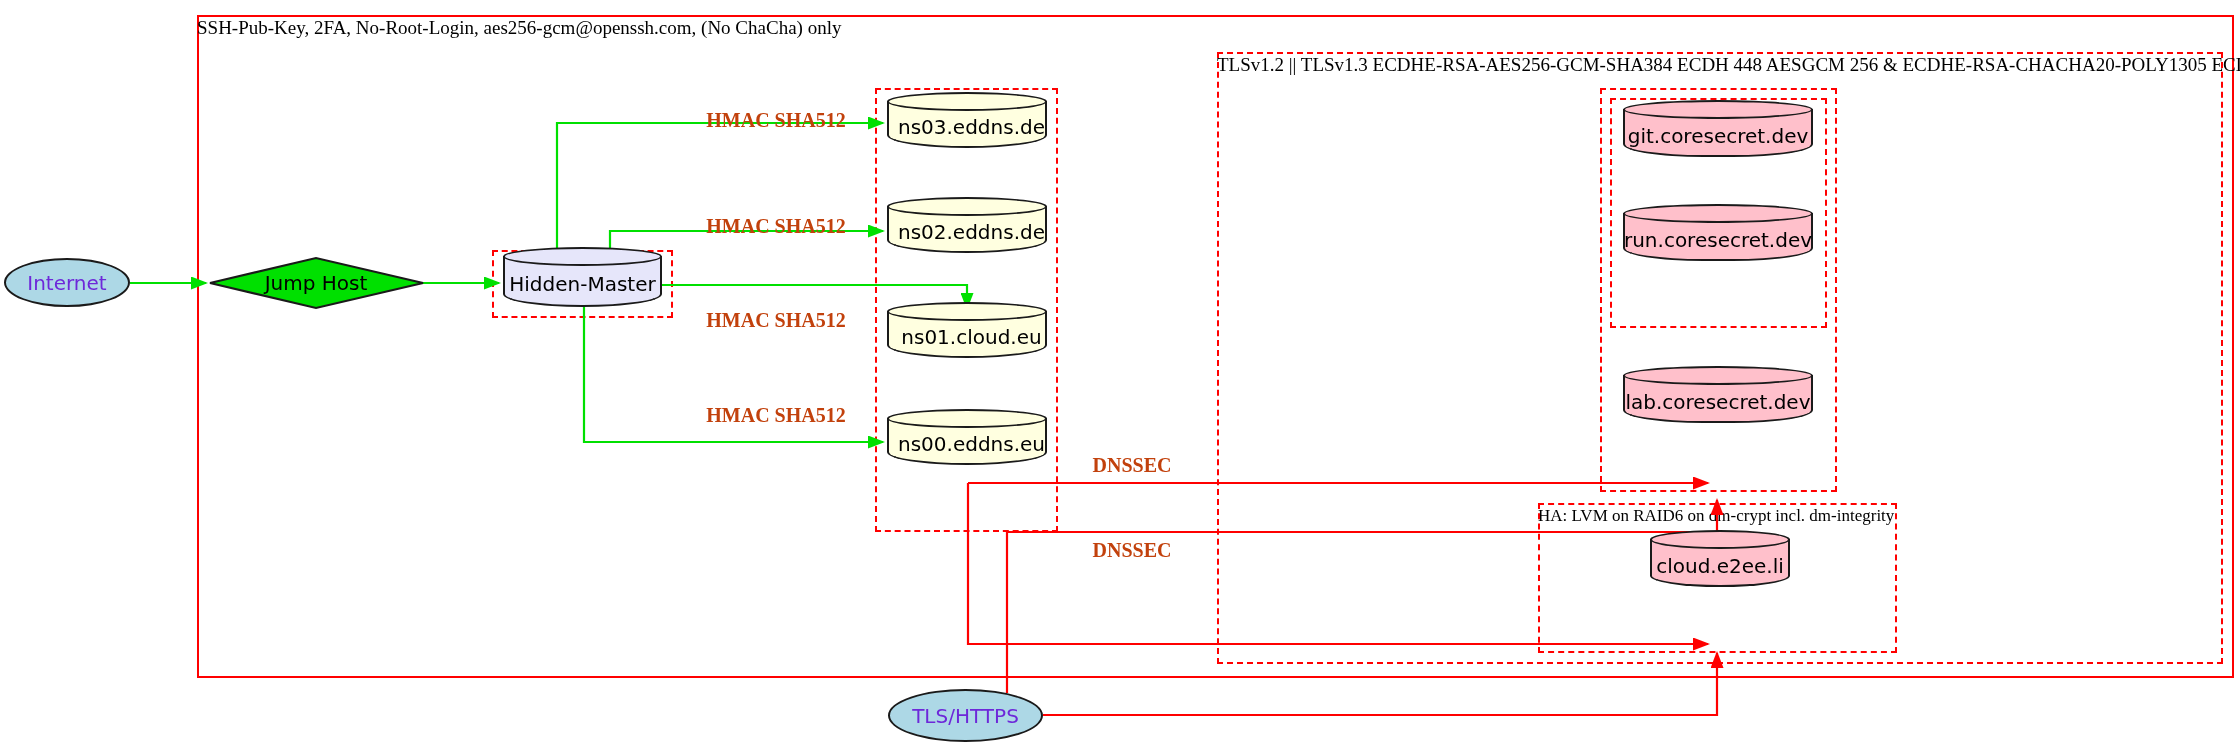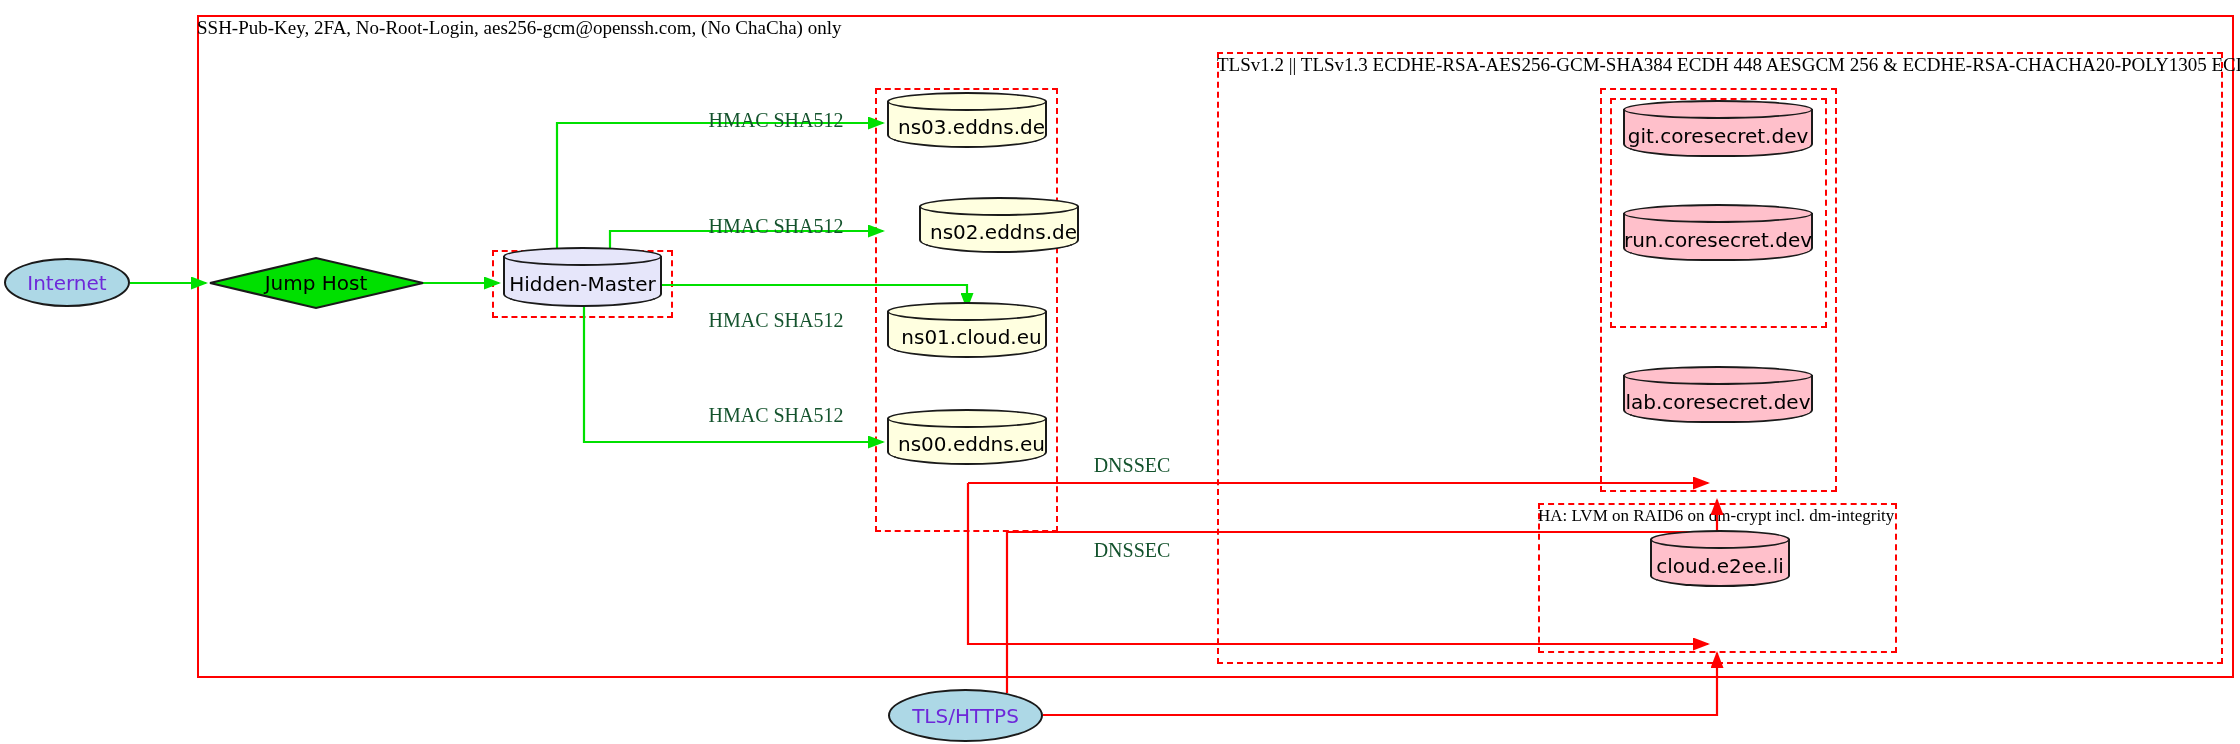--- a/index.html
+++ b/index.html
@@ -12,22 +12,22 @@
   }
   .box { position:absolute; box-sizing:border-box; }
   .solid-red { border:2px solid var(--red); }
   .dashed-red { border:2px dashed var(--red); }
   .cluster-label {
     position:absolute; color:#000;
     font-family:"Liberation Serif","DejaVu Serif",serif; font-size:19px; line-height:1.1;
     white-space:nowrap;
   }
   .edge-label {
-    position:absolute; transform:translate(-50%,-50%); color:#14532d;
-    font-family:"Liberation Serif","DejaVu Serif",serif; font-size:20px; white-space:nowrap;
+    position:absolute; transform:translate(-50%,-50%); color:#c2410c;
+    font-family:"Liberation Serif","DejaVu Serif",serif; font-size:20px; white-space:nowrap;font-weight:bold;
   }
   .node-ellipse {
     position:absolute; box-sizing:border-box; border:2px solid var(--ink); border-radius:50%;
     display:flex; align-items:center; justify-content:center;
     font-size:20px; color:#6d28d9; background:var(--blue);
   }
   .cyl {
     position:absolute; box-sizing:border-box;
     border:2px solid var(--ink); border-top:none;
     border-radius:0 0 80px 80px / 0 0 13px 13px;
@@ -106,21 +106,21 @@
     <span>Jump Host</span>
   </div>
 
   <div class="cyl lavender" style="left:503px; top:256px; width:159px; height:51px;">
     <span>Hidden-Master</span>
   </div>
 
   <div class="cyl yellow" style="left:887px; top:101px; width:160px; height:47px;">
     <span>ns03.eddns.de</span>
   </div>
-  <div class="cyl yellow" style="left:887px; top:206px; width:160px; height:47px;margin-left:32px;">
+  <div class="cyl yellow" style="left:887px; top:206px; width:160px; height:47px;">
     <span>ns02.eddns.de</span>
   </div>
   <div class="cyl yellow" style="left:887px; top:311px; width:160px; height:47px;">
     <span>ns01.cloud.eu</span>
   </div>
   <div class="cyl yellow" style="left:887px; top:418px; width:160px; height:47px;">
     <span>ns00.eddns.eu</span>
   </div>
 
   <div class="cyl pink" style="left:1623px; top:213px; width:190px; height:48px;">

